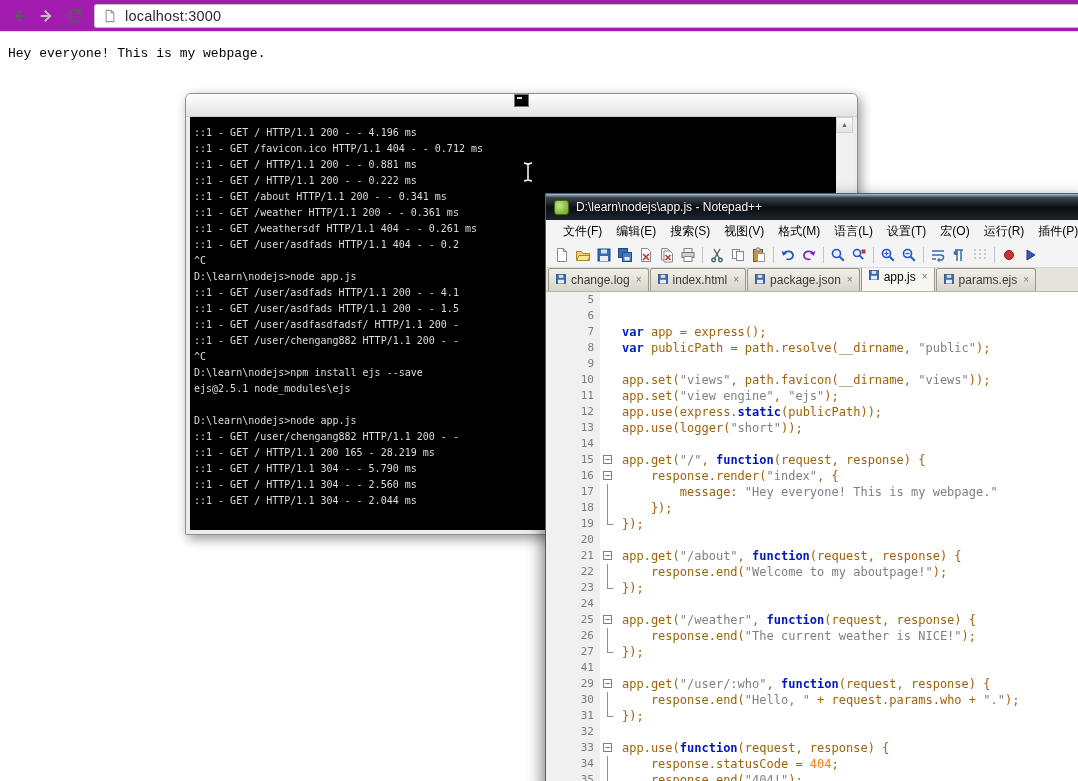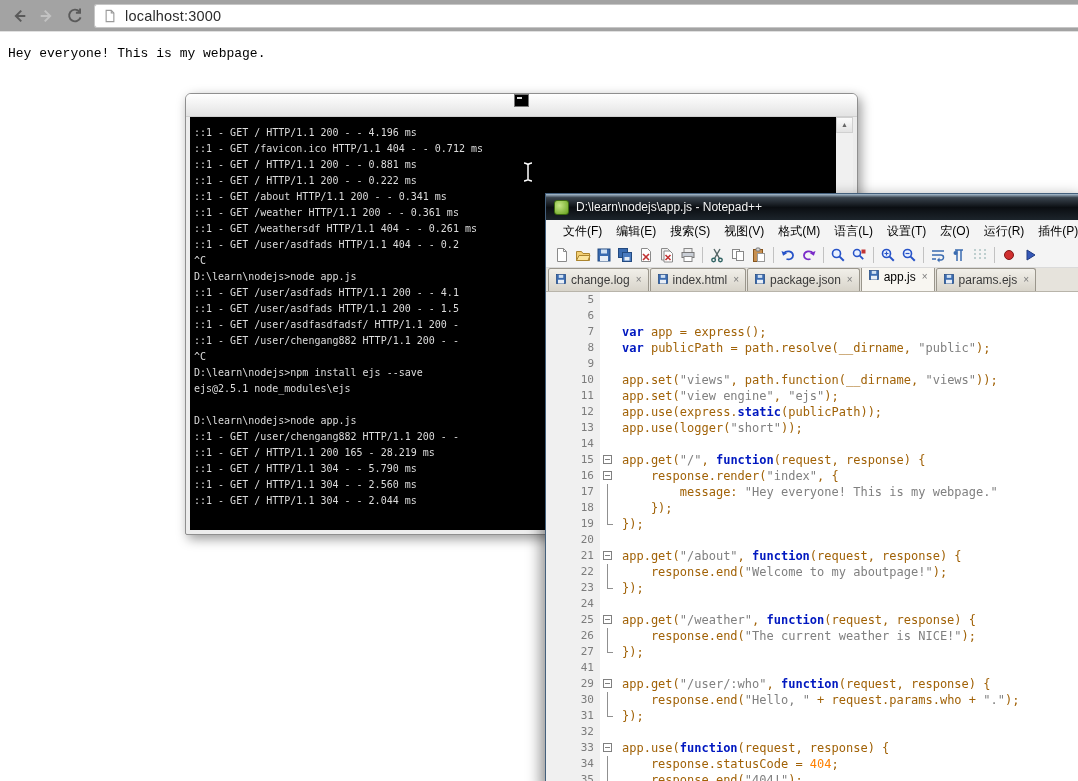--- a/index.html
+++ b/index.html
@@ -1,21 +1,21 @@
 <!DOCTYPE html>
 <html style="--keyword: #0018c0; --string: #808080; --number: #ff8000; --terminal-bg: #000000; --terminal-fg: #dcdcdc;"><head>
 <meta charset="utf-8">
 <style>
   * { margin:0; padding:0; box-sizing:border-box; }
   html,body { width:1078px; height:781px; overflow:hidden; background:#fff;
               font-family:"Liberation Sans", sans-serif; }
   #stage { position:absolute; inset:0; width:1078px; height:781px; overflow:hidden; }
 
   
-  .chrome { position:absolute; left:0; top:0; right:0; height:32px; background:#a3a3a3;
+  .chrome { position:absolute; left:0; top:0; right:0; height:32px; background:#a21caf;
             border-bottom:1px solid #e0e0e0; z-index:1; }
   .nav-btn { position:absolute; top:5px; width:22px; height:22px; display:flex;
              align-items:center; justify-content:center; cursor:pointer; }
   .nav-btn svg { width:18px; height:18px; }
   .addr { position:absolute; left:94px; right:0; top:4px; height:24px;
           border:1px solid #c6c6c6; border-right:none; border-radius:3px 0 0 3px;
           background:#fff; display:flex; align-items:center; padding:0 9px; gap:9px; }
   .addr-text { font-size:14.5px; color:#2b2b2b; letter-spacing:.2px; }
   .page-text { position:absolute; left:8px; top:46px; z-index:1;
                font-family:"Liberation Mono","DejaVu Sans Mono",monospace;
@@ -373,21 +373,21 @@
           <span>params.ejs</span>
           <span class="tab-close">×</span>
         </div>
       </div>
     <div class="code-area">
         <div class="crow"><span class="c-book"></span><span class="c-num">5</span><span class="c-fold"></span><span class="c-text"></span></div>
         <div class="crow"><span class="c-book"></span><span class="c-num">6</span><span class="c-fold"></span><span class="c-text"></span></div>
         <div class="crow"><span class="c-book"></span><span class="c-num">7</span><span class="c-fold"></span><span class="c-text"><span class="k">var</span><span class="p"> app = express();</span></span></div>
         <div class="crow"><span class="c-book"></span><span class="c-num">8</span><span class="c-fold"></span><span class="c-text"><span class="k">var</span><span class="p"> publicPath = path.resolve(__dirname, </span><span class="s">"public"</span><span class="p">);</span></span></div>
         <div class="crow"><span class="c-book"></span><span class="c-num">9</span><span class="c-fold"></span><span class="c-text"></span></div>
-        <div class="crow"><span class="c-book"></span><span class="c-num">10</span><span class="c-fold"></span><span class="c-text"><span class="p">app.set(</span><span class="s">"views"</span><span class="p">, path.function(__dirname, </span><span class="s">"views"</span><span class="p">));</span></span></div>
+        <div class="crow"><span class="c-book"></span><span class="c-num">10</span><span class="c-fold"></span><span class="c-text"><span class="p">app.set(</span><span class="s">"views"</span><span class="p">, path.favicon(__dirname, </span><span class="s">"views"</span><span class="p">));</span></span></div>
         <div class="crow"><span class="c-book"></span><span class="c-num">11</span><span class="c-fold"></span><span class="c-text"><span class="p">app.set(</span><span class="s">"view engine"</span><span class="p">, </span><span class="s">"ejs"</span><span class="p">);</span></span></div>
         <div class="crow"><span class="c-book"></span><span class="c-num">12</span><span class="c-fold"></span><span class="c-text"><span class="p">app.use(express.</span><span class="k">static</span><span class="p">(publicPath));</span></span></div>
         <div class="crow"><span class="c-book"></span><span class="c-num">13</span><span class="c-fold"></span><span class="c-text"><span class="p">app.use(logger(</span><span class="s">"short"</span><span class="p">));</span></span></div>
         <div class="crow"><span class="c-book"></span><span class="c-num">14</span><span class="c-fold"></span><span class="c-text"></span></div>
         <div class="crow"><span class="c-book"></span><span class="c-num">15</span><span class="c-fold"><span class="fbox"></span></span><span class="c-text"><span class="p">app.get(</span><span class="s">"/"</span><span class="p">, </span><span class="k">function</span><span class="p">(request, response) {</span></span></div>
         <div class="crow"><span class="c-book"></span><span class="c-num">16</span><span class="c-fold"><span class="fbox"></span></span><span class="c-text"><span class="p">    response.render(</span><span class="s">"index"</span><span class="p">, {</span></span></div>
         <div class="crow"><span class="c-book"></span><span class="c-num">17</span><span class="c-fold fold-line"></span><span class="c-text"><span class="p">        message: </span><span class="s">"Hey everyone! This is my webpage."</span></span></div>
         <div class="crow"><span class="c-book"></span><span class="c-num">18</span><span class="c-fold fold-line"></span><span class="c-text"><span class="p">    });</span></span></div>
         <div class="crow"><span class="c-book"></span><span class="c-num">19</span><span class="c-fold fold-end"></span><span class="c-text"><span class="p">});</span></span></div>
         <div class="crow"><span class="c-book"></span><span class="c-num">20</span><span class="c-fold"></span><span class="c-text"></span></div>

